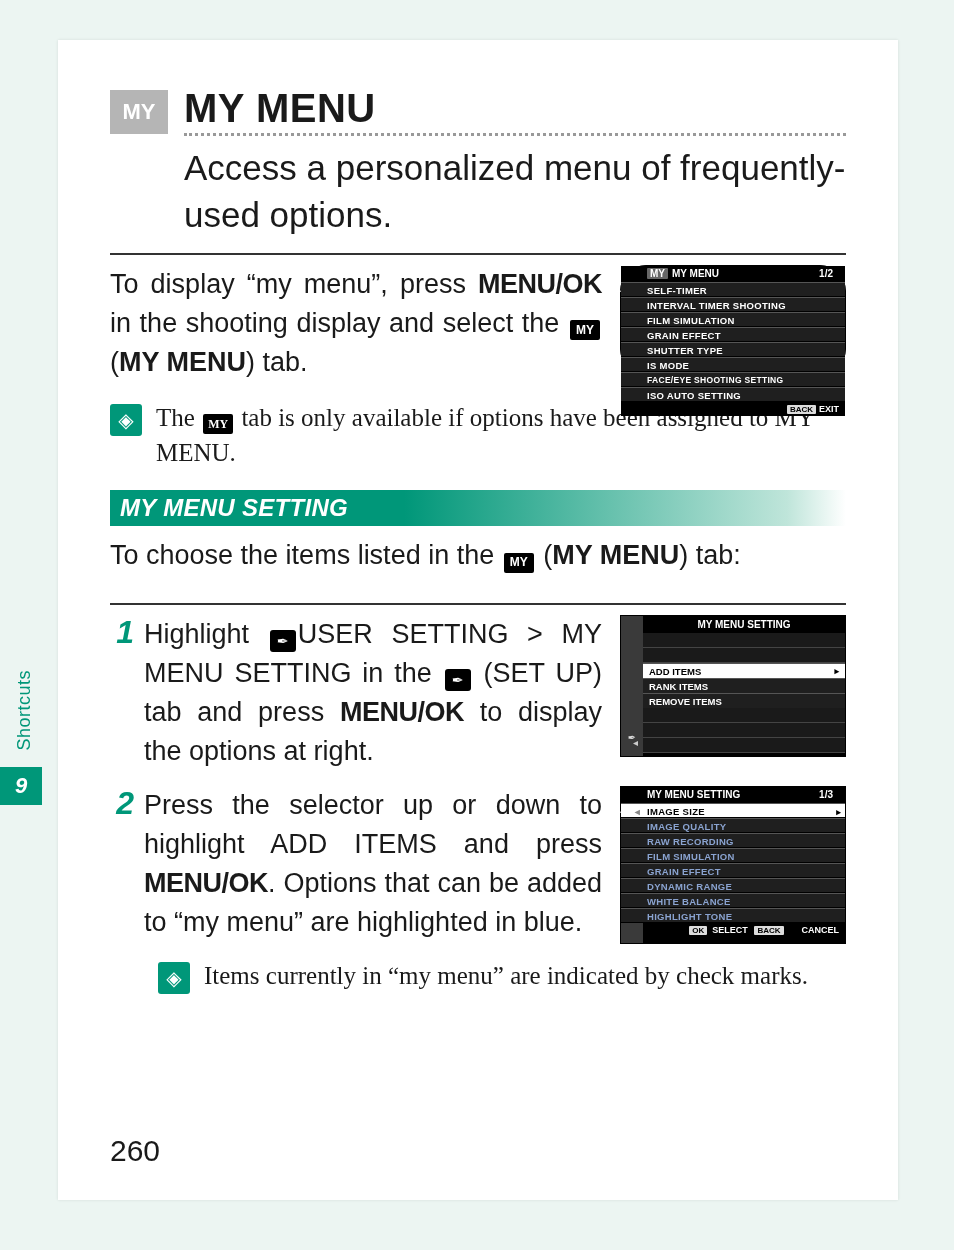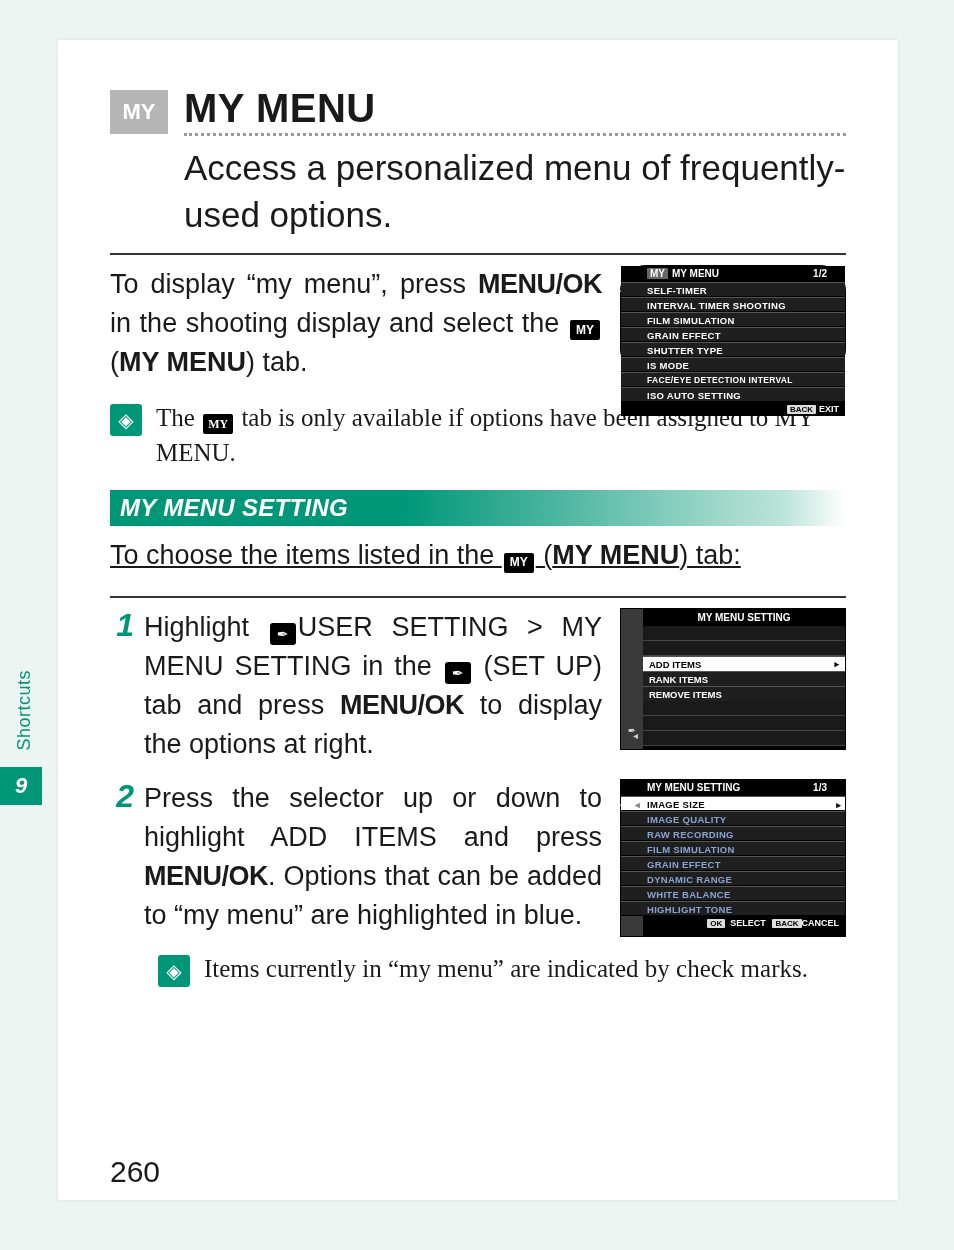--- a/index.html
+++ b/index.html
@@ -40,21 +40,21 @@
   .step-num { color:#009779; font-size:32px; font-weight:800; font-style:italic; width:24px; text-align:right; flex-shrink:0; line-height:1.1;}
   .step-body { flex:1; display:flex; gap:18px; align-items:flex-start;}
   .step-text { flex:1; font-size:27px; line-height:1.45; text-align: justify;}
 
   
   .lcd-shot { width: 226px; background:#000; color:#fff; font-family: Arial, sans-serif; font-size:10px; position:relative; flex-shrink:0; border:1px solid #000;}
   .lcd-shot .bar { background:#1f1f1f; border-top:1px solid #555; border-bottom:1px solid #000; padding:1px 4px 1px 26px; font-size:9.5px; font-weight:700; letter-spacing:.3px; position:relative; height:15px; line-height:13px;}
   .lcd-shot .bar.dim { color:#8aa3d0; }
   .lcd-shot .bar.bright { color:#fff; background:#1f1f1f;}
   .lcd-shot .header { background:#000; padding:2px 6px 2px 26px; font-size:10px; font-weight:700; position:relative; height:16px;}
-  .lcd-shot .header .pg { position:absolute; right:18px; top:2px; }
+  .lcd-shot .header .pg { position:absolute; right:12px; top:2px; }
   .lcd-shot .side { position:absolute; left:0; top:0; bottom:0; width:22px; background:#3a3a3a; display:flex; flex-direction:column; align-items:center; padding-top:2px; gap:1px;}
   .lcd-shot .side span { font-size:8px; line-height:14px; color:#ddd; height:14px; display:flex; align-items:center; justify-content:center; width:100%;}
   .lcd-shot .side span.hl { background:#9fb9e8; color:#000;}
   .lcd-shot .side span.sel { background:#fff; color:#000; font-weight:700;}
   .lcd-shot .footer { background:#000; text-align:right; padding:2px 6px; font-size:9px; font-weight:600; height:14px;}
   .lcd-shot .footer .btn { background:#ddd; color:#000; padding:0 3px; margin-left:4px; border-radius:1px; font-size:8px;}
   .lcd-shot .arrow { position:absolute; right:4px; top:2px; font-size:9px;}
   .lcd-shot .topmark { position:absolute; left:2px; top:2px; width:4px; height:10px; background:#85b6e8;}
 
   .lcd2 { width:226px; height:142px;}
@@ -62,21 +62,21 @@
   .lcd2 .side2 span { font-size:10px; color:#ddd; height:18px;}
   .lcd2 .rows { margin-left:22px; }
   .lcd2 .hdr { text-align:center; font-size:10px; font-weight:700; padding:3px 0; }
   .lcd2 .spacer { height:15px; background:#1a1a1a; border-bottom:1px solid #444;}
   .lcd2 .row { background:#1f1f1f; border-top:1px solid #555; padding:1px 6px; font-size:9.5px; font-weight:700; height:15px; line-height:13px; position:relative;}
   .lcd2 .row.sel { background:#fff; color:#000;}
   .lcd2 .row.sel .arrow { color:#000;}
   .lcd2 .arrow { position:absolute; right:6px; top:1px;}
   .lcd2 .tri { position:absolute; left:12px; bottom:8px; color:#ccc; font-size:10px;}
 
-  .page-num { position:absolute; left:52px; bottom:11px; font-size:30px; }
+  .page-num { position:absolute; left:52px; bottom:32px; font-size:30px; }
 </style>
 </head>
 <body>
 
 <div class="side-tab">
   <div class="side-label">Shortcuts</div>
   <div class="side-num">9</div>
 </div>
 
 <div class="page">
@@ -111,38 +111,38 @@
       <div class="header">
         <span style="background:#666;padding:0 3px;margin-right:4px;border-radius:1px;">MY</span><span>MY MENU</span>
         <span class="pg">1/2</span>
       </div>
       <div class="bar bright">SELF-TIMER</div>
       <div class="bar bright">INTERVAL TIMER SHOOTING</div>
       <div class="bar bright">FILM SIMULATION</div>
       <div class="bar bright">GRAIN EFFECT</div>
       <div class="bar bright">SHUTTER TYPE</div>
       <div class="bar bright">IS MODE</div>
-      <div class="bar bright" style="font-size:8.5px;">FACE/EYE DETECTION INTERVAL</div>
+      <div class="bar bright" style="font-size:8.5px;">FACE/EYE SHOOTING SETTING</div>
       <div class="bar bright">ISO AUTO SETTING</div>
       <div class="footer">
         <span class="btn">BACK</span><span style="margin-left:3px;margin-top:16px;">EXIT</span>
       </div>
     </div>
   </div>
 
   <div class="note">
     <div class="note-icon">◈</div>
     <div class="note-text">
       <span>The </span><span class="my-chip">MY</span><span> tab is only available if options have been assigned to </span><span class="b">MY MENU</span><span>.</span>
     </div>
   </div>
 
   <div class="section-bar">MY MENU SETTING</div>
 
-  <div class="body-text" style="margin-bottom:21px;text-decoration:underline;">
+  <div class="body-text" style="margin-bottom:28px;">
     <span>To choose the items listed in the </span><span class="my-chip">MY</span><span> (</span><span class="b">MY MENU</span><span>) tab:</span>
   </div>
   <hr class="solid">
 
   <div class="step">
     <div class="step-num">1</div>
     <div class="step-body">
       <div class="step-text">
         <span>Highlight </span><span class="wrench-chip">✒</span><span class="b">USER SETTING</span><span> &gt; </span><span class="b">MY MENU SETTING</span><span> in the </span><span class="wrench-chip">✒</span><span> (</span><span class="b">SET UP</span><span>) tab and press </span><span class="b lcd">MENU/OK</span><span> to display the options at right.</span>
       </div>
@@ -194,21 +194,21 @@
         </div>
         <div class="bar dim">IMAGE QUALITY</div>
         <div class="bar dim">RAW RECORDING</div>
         <div class="bar dim">FILM SIMULATION</div>
         <div class="bar dim">GRAIN EFFECT</div>
         <div class="bar dim">DYNAMIC RANGE</div>
         <div class="bar dim">WHITE BALANCE</div>
         <div class="bar dim">HIGHLIGHT TONE</div>
         <div class="footer">
           <span class="btn">OK</span><span style="margin-left:5px;">SELECT</span>
-          <span class="btn">BACK</span><span style="margin-left:0;">CANCEL</span>
+          <span class="btn">BACK</span><span style="margin-left:18px;">CANCEL</span>
         </div>
       </div>
     </div>
   </div>
 
   <div class="note note-indent">
     <div class="note-icon">◈</div>
     <div class="note-text">Items currently in “my menu” are indicated by check marks.</div>
   </div>
 

